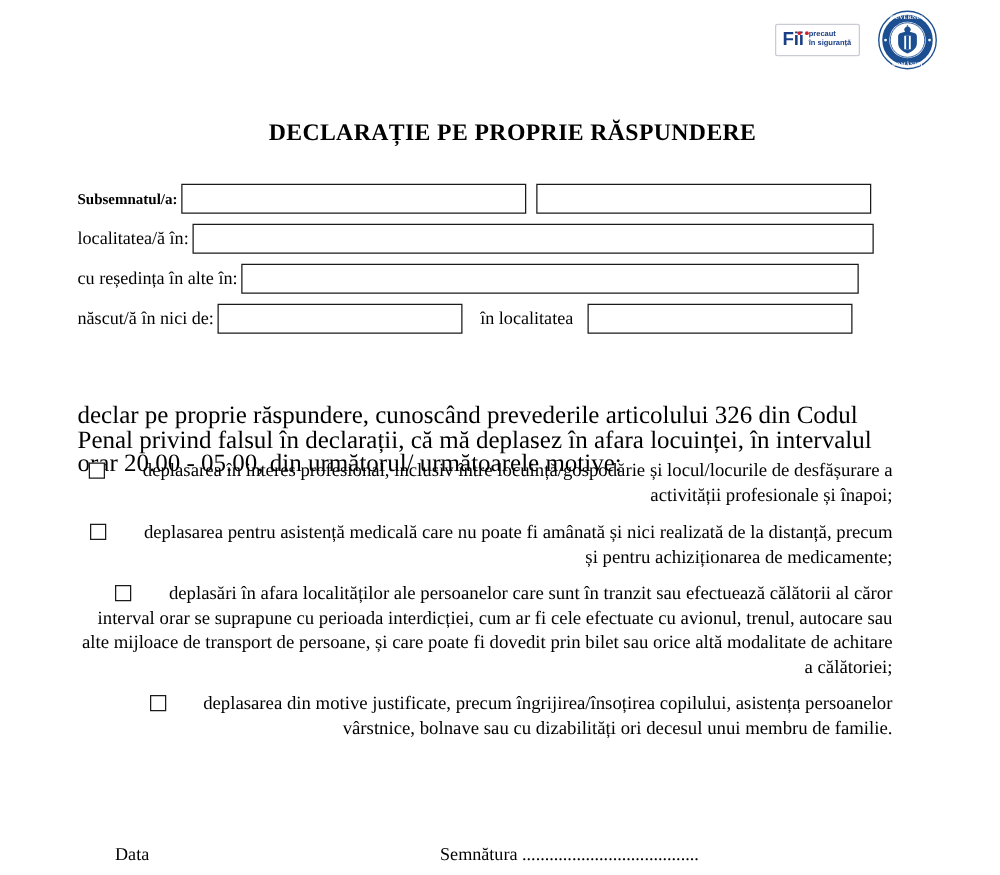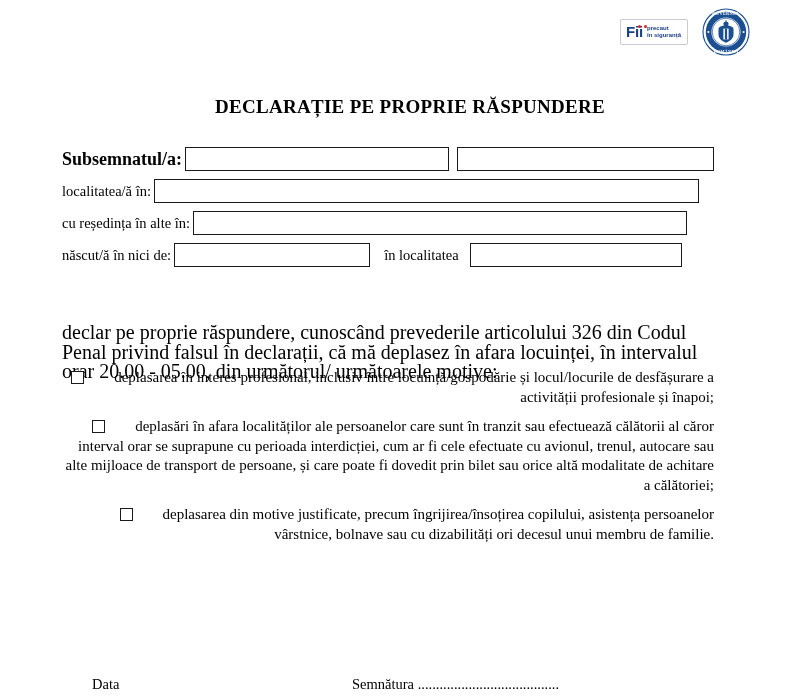--- a/index.html
+++ b/index.html
@@ -96,21 +96,21 @@
     display: flex;
     align-items: center;
     margin-bottom: 6px;
     height: 26px;
   }
   .flabel {
     font-size: 14.5px;
     white-space: nowrap;
     padding-right: 3px;
   }
-  .flabel.bold { font-weight: bold; font-size: 18px; }
+  .flabel.bold { font-weight: bold; font-size: 12px; }
   .fbox {
     border: 1.6px solid #1a1a1a;
     height: 24px;
     background: #ffffff;
     box-sizing: border-box;
   }
   .fbox.b-name   { width: 276px; }
   .fbox.b-name2  { width: 268px; margin-left: 8px; }
   .fbox.b-dom    { width: 545px; }
   .fbox.b-res    { width: 494px; }
@@ -231,20 +231,23 @@
 </div>
 
 <p class="decl-par">declar pe proprie răspundere, cunoscând prevederile articolului 326 din Codul Penal privind falsul în declarații, că mă deplasez în afara locuinței, în intervalul orar 20.00 - 05.00, din următorul/ următoarele motive:</p>
 
 <div class="motive-list">
 
   <div class="motiv">
     <span class="chk"></span><span>deplasarea în interes profesional, inclusiv între locuință/gospodărie și locul/locurile de desfășurare a activității profesionale și înapoi;</span>
   </div>
 
+  <div class="motiv">
+    <span class="chk"></span><span>deplasarea pentru asistență medicală care nu poate fi amânată și nici realizată de la distanță, precum și pentru achiziționarea de medicamente;</span>
+  </div>
 
   <div class="motiv">
     <span class="chk"></span><span>deplasări în afara localităților ale persoanelor care sunt în tranzit sau efectuează călătorii al căror interval orar se suprapune cu perioada interdicției, cum ar fi cele efectuate cu avionul, trenul, autocare sau alte mijloace de transport de persoane, și care poate fi dovedit prin bilet sau orice altă modalitate de achitare a călătoriei;</span>
   </div>
 
   <div class="motiv">
     <span class="chk"></span><span>deplasarea din motive justificate, precum îngrijirea/însoțirea copilului, asistența persoanelor vârstnice, bolnave sau cu dizabilități ori decesul unui membru de familie.</span>
   </div>
 
 </div>

